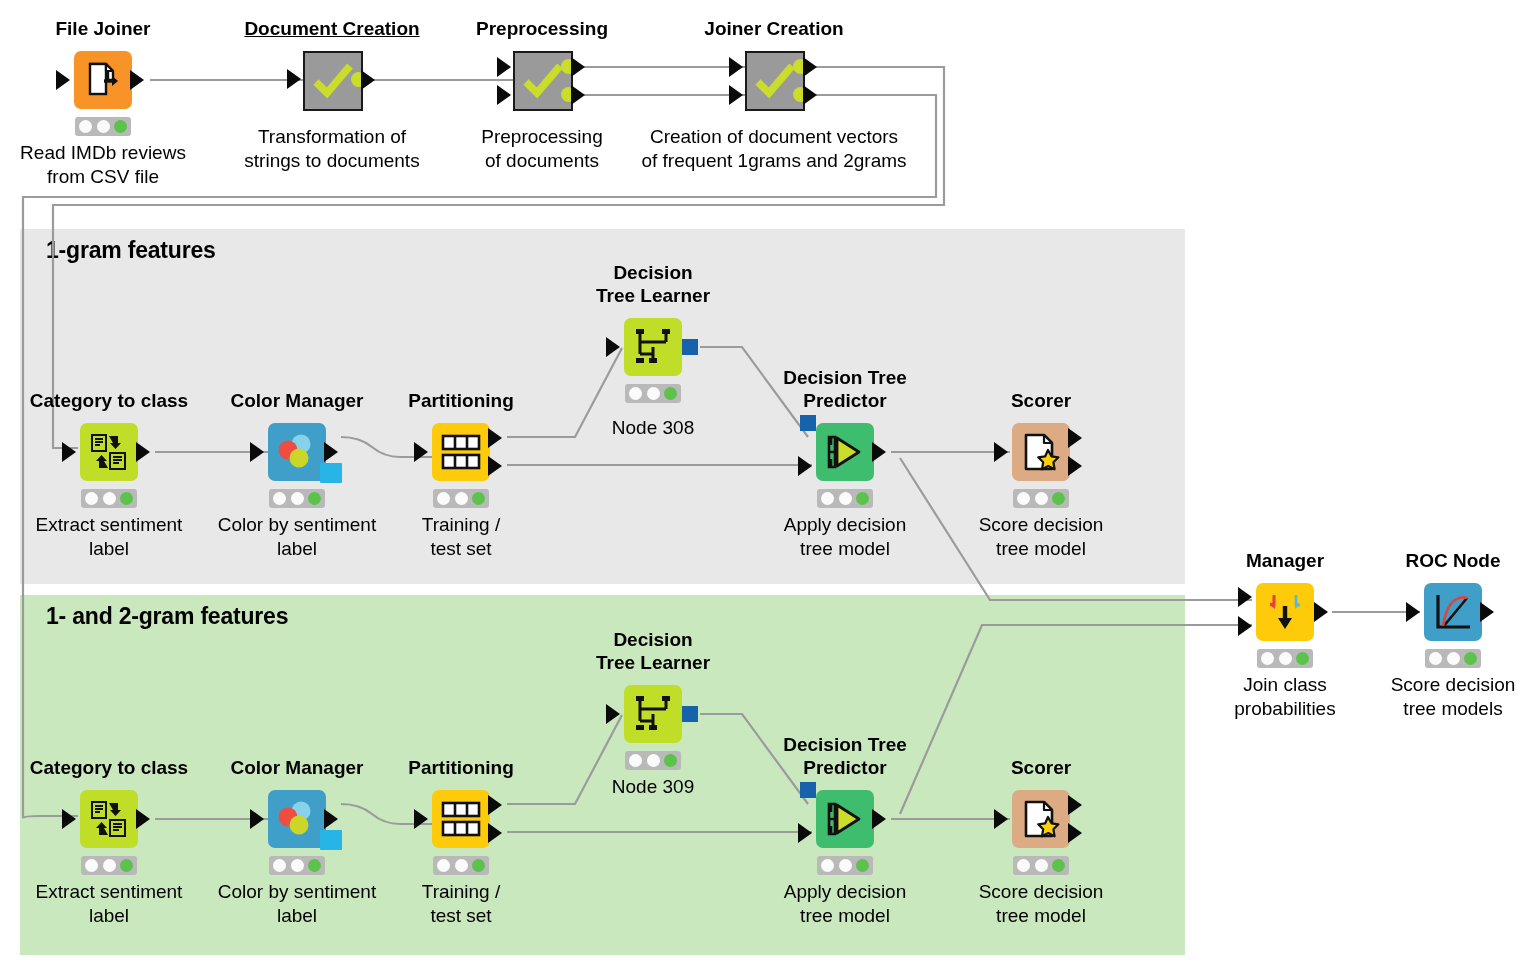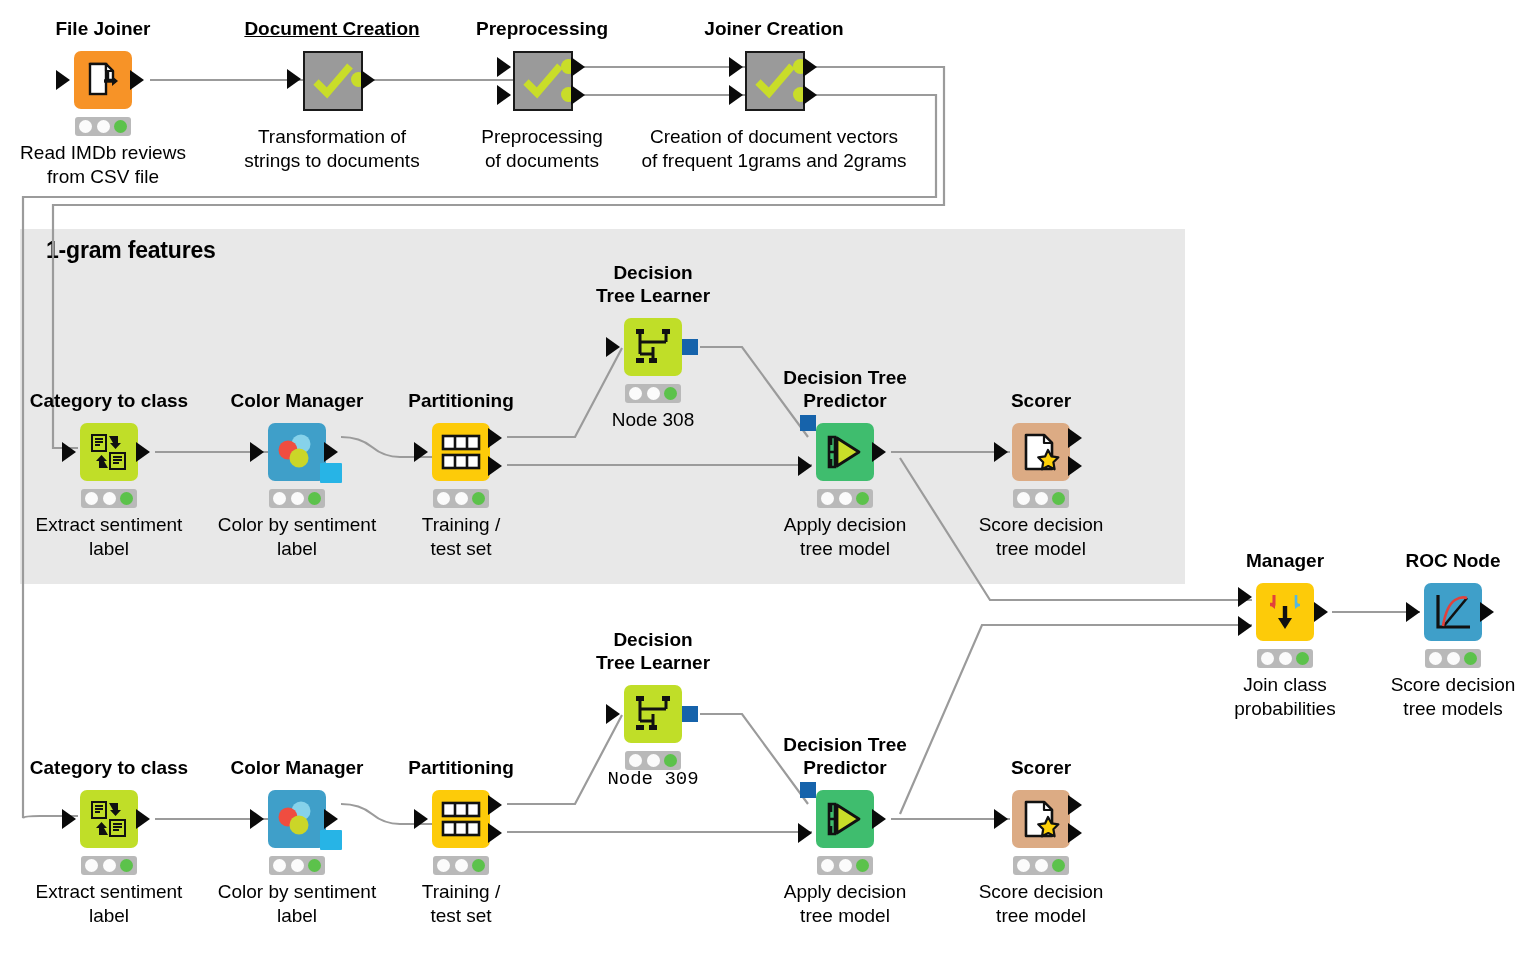--- a/index.html
+++ b/index.html
@@ -57,20 +57,23 @@
   
   svg{display:block;}
 </style>
 </head>
 <body>
 
 <div id="canvas">
 
   <div class="group" id="grp0" style="left: 20px; top: 229px; width: 1165px; height: 355px; background: rgb(232, 232, 232);">
     <div class="g-title">1-gram features</div>
+  </div>
+  <div class="group" id="grp1" style="left: 20px; top: 595px; width: 1165px; height: 360px; background: rgb(201, 232, 189);">
+    <div class="g-title">1- and 2-gram features</div>
   </div>
 
   <svg id="wires" viewBox="0 0 1536 967">
     <g fill="none" stroke="#9b9b9b" stroke-width="2.2">
 
       <path d="M150,80 L303,80"></path>
 
       <path d="M374,80 L513,80"></path>
 
       <path d="M584,67 L745,67"></path>
@@ -244,21 +247,21 @@
       <rect x="15" y="29" width="8" height="5" fill="#111"></rect>
     </svg>
         </div>
         <div class="port inp" style="left: -18px; top: 19px;"></div>
         <div class="port sq" style="left: 58px; top: 21px;"></div>
         <div class="nd-status" style="top: 66px;">
           <i></i>
           <i></i>
           <i class="on"></i>
         </div>
-        <div class="nd-desc" style="top: 90px;">Node 308</div>
+        <div class="nd-desc" style="top: 98px;">Node 308</div>
       </div>
       <div class="node" style="left: 816px; top: 423px; width: 58px;">
         <div class="nd-title" style="top: -57px;">Decision Tree<br>Predictor</div>
         <div class="nd-box" style="background: rgb(63, 189, 110);">
           <svg width="40" height="38" viewBox="0 0 40 38">
       <path d="M4 4 h6 v30 h-6 z M4 19 h7" fill="none" stroke="#111" stroke-width="2.6"></path>
       <path d="M12 5 L34 19 L12 33 Z" fill="#c9dd29" stroke="#111" stroke-width="2.8" stroke-linejoin="round"></path>
       <path d="M6 3 v9 M6 26 v9" stroke="#111" stroke-width="2.6"></path>
     </svg>
         </div>
@@ -371,21 +374,21 @@
       <rect x="15" y="29" width="8" height="5" fill="#111"></rect>
     </svg>
         </div>
         <div class="port inp" style="left: -18px; top: 19px;"></div>
         <div class="port sq" style="left: 58px; top: 21px;"></div>
         <div class="nd-status" style="top: 66px;">
           <i></i>
           <i></i>
           <i class="on"></i>
         </div>
-        <div class="nd-desc" style="top: 82px; font-family: Liberation Mono, monospace;">Node 309</div>
+        <div class="nd-desc" style="top: 90px;">Node 309</div>
       </div>
       <div class="node" style="left: 816px; top: 790px; width: 58px;">
         <div class="nd-title" style="top: -57px;">Decision Tree<br>Predictor</div>
         <div class="nd-box" style="background: rgb(63, 189, 110);">
           <svg width="40" height="38" viewBox="0 0 40 38">
       <path d="M4 4 h6 v30 h-6 z M4 19 h7" fill="none" stroke="#111" stroke-width="2.6"></path>
       <path d="M12 5 L34 19 L12 33 Z" fill="#c9dd29" stroke="#111" stroke-width="2.8" stroke-linejoin="round"></path>
       <path d="M6 3 v9 M6 26 v9" stroke="#111" stroke-width="2.6"></path>
     </svg>
         </div>

